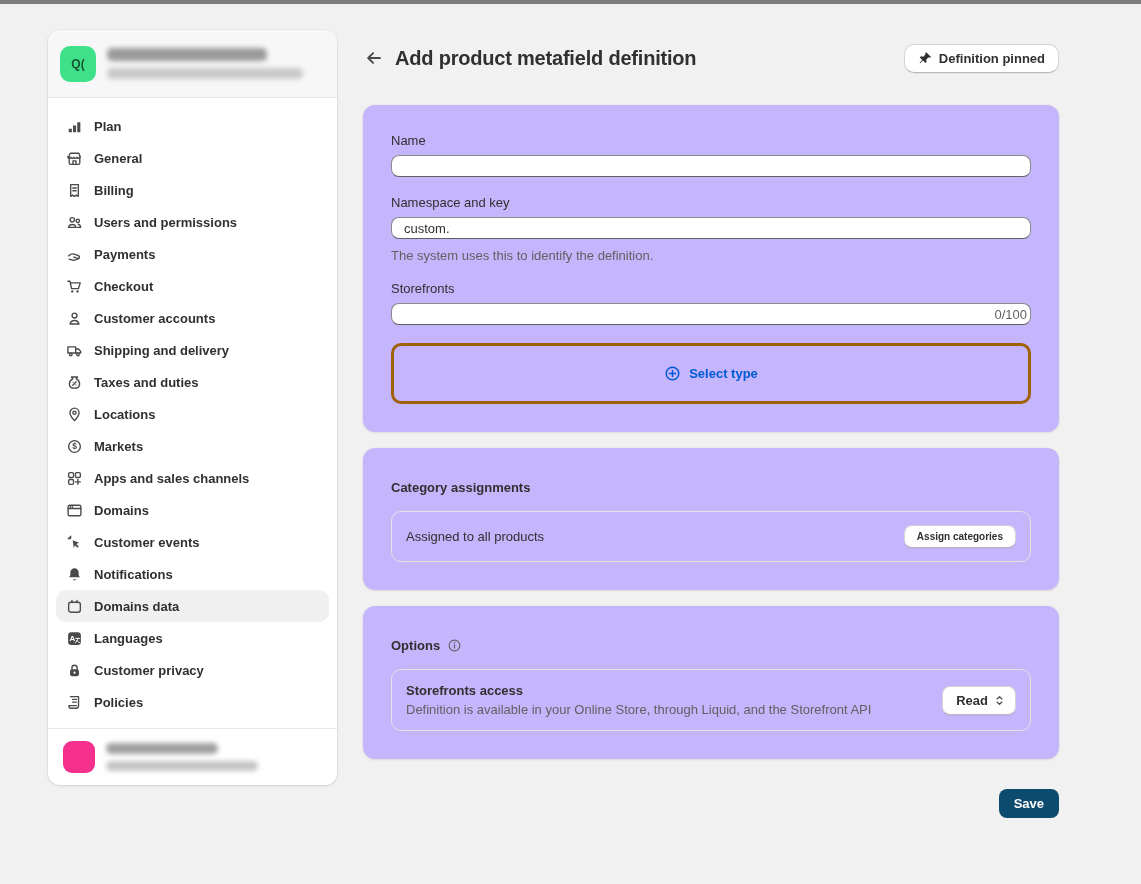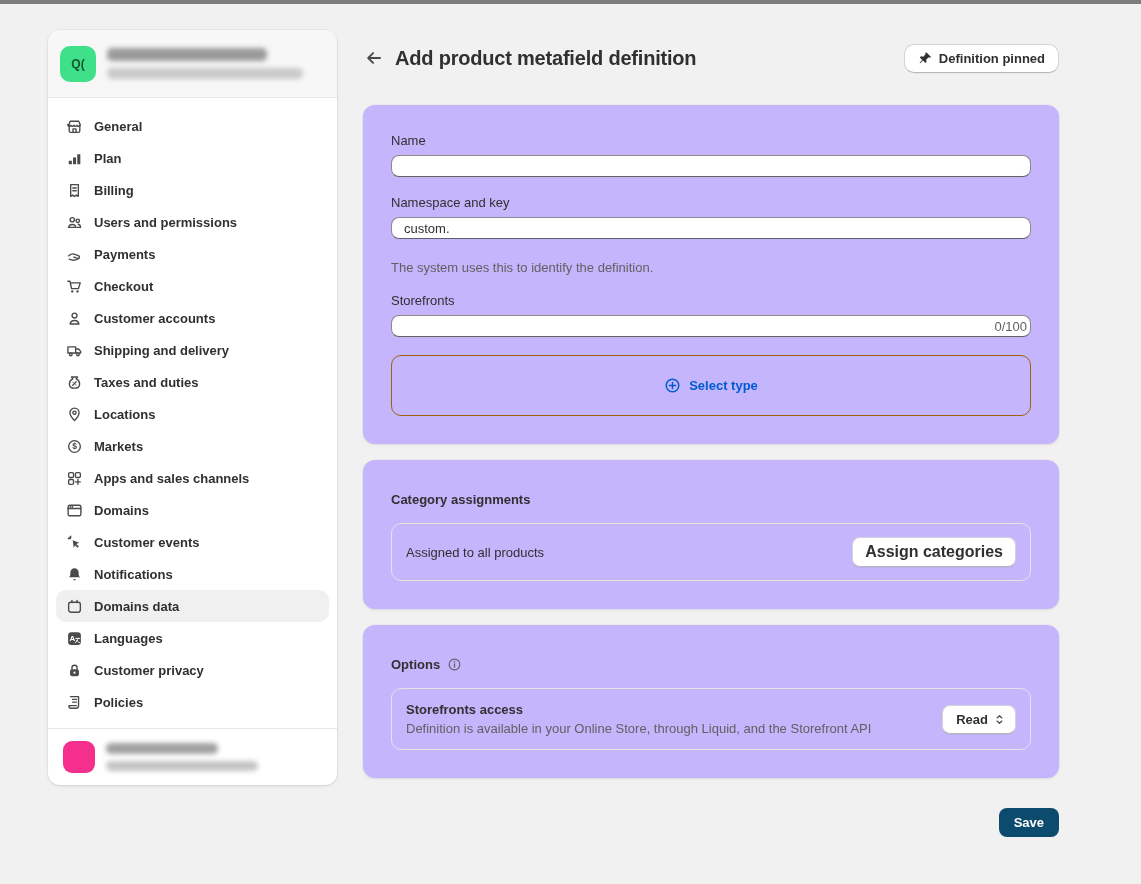--- a/index.html
+++ b/index.html
@@ -64,43 +64,43 @@
     box-shadow:0 1px 3px rgba(0,0,0,.08), 0 0 0 1px rgba(0,0,0,.02);
   }
   .field { margin-bottom:18px; }
   .field:last-child { margin-bottom:0; }
   .field-label { font-size:13px; margin-bottom:7px; }
   .text-input {
     width:100%; height:22px; border:1px solid #8a8a8a; border-bottom-color:#616161;
     border-radius:8px; padding:0 12px; font-size:13px; font-family:inherit;
     color:#303030; background:#fff; outline:none;
   }
-  .help-text { font-size:13px; color:#616161; margin-top:21px; }
+  .help-text { font-size:13px; color:#616161; margin-top:9px; }
   .desc-wrap { position:relative; }
   .char-counter {
     position:absolute; right:4px; top:50%; transform:translateY(-50%);
     font-size:13px; color:#616161;
   }
   .select-type-box {
-    border:1px solid #a16207; border-radius:10px; height:61px;
+    border:3px solid #a16207; border-radius:10px; height:61px;
     display:flex; align-items:center; justify-content:center; margin-top:18px;
   }
   .select-type-btn {
     display:flex; align-items:center; gap:8px; color:#005bd3; font-size:13px;
     font-weight:700; background:none; border:none; cursor:pointer; font-family:inherit;
   }
   .section-heading { font-size:13px; font-weight:700; margin:4px 0 16px 0; display:flex; align-items:center; gap:7px; }
   .inner-row {
     border:1px solid #e3e3e3; border-radius:10px; display:flex; align-items:center;
     justify-content:space-between; padding:13px 14px;
   }
   .row-text { font-size:13px; }
   .btn-secondary {
     background:#fff; border:1px solid #d4d4d4; border-bottom-color:#b8b8b8;
-    border-radius:8px; padding:5px 12px; font-size:16px; font-weight:600;
+    border-radius:8px; padding:5px 12px; font-size:10px; font-weight:600;
     color:#303030; font-family:inherit; cursor:pointer; white-space:nowrap;
     box-shadow:0 1px 0 rgba(0,0,0,.04); flex-shrink:0;
   }
   .row-title { font-size:13px; font-weight:600; }
   .row-desc  { font-size:13px; color:#616161; margin-top:4px; }
   .read-select { display:flex; align-items:center; gap:5px; padding:6px 9px 6px 13px; font-size:13px; }
   .save-row { display:flex; justify-content:flex-end; margin-top:30px; }
   .btn-save {
     background:#0c4a6e; color:#fdfdfd; border:none; border-radius:8px;
     padding:7px 15px; font-size:13px; font-weight:700; font-family:inherit; cursor:default;margin-left:28px;
@@ -118,34 +118,34 @@
       <div class="store-avatar">Q(</div>
       <div>
         <div class="redact store-name-redacted"></div>
         <div class="redact store-url-redacted"></div>
       </div>
     </div>
     <nav>
         <div class="nav-item">
           <span class="icon">
             <svg viewBox="0 0 16 16" fill="none" stroke="#4a4a4a" stroke-width="1.3" stroke-linecap="round" stroke-linejoin="round">
+              <path d="M2.6 13.4V10h2.9v3.4zM6.6 13.4V7h2.9v6.4zM10.6 13.4V4h2.9v9.4z" fill="#4a4a4a" stroke="none"></path>
+            </svg>
+          </span>
+          <span>Plan</span>
+        </div>
+        <div class="nav-item">
+          <span class="icon">
+            <svg viewBox="0 0 16 16" fill="none" stroke="#4a4a4a" stroke-width="1.3" stroke-linecap="round" stroke-linejoin="round">
               <path d="M3 6.6V12a1.5 1.5 0 0 0 1.5 1.5h7A1.5 1.5 0 0 0 13 12V6.6"></path>
               <path d="M2.6 6.3 4 3h8l1.4 3.3a1.55 1.55 0 0 1-3 .5 1.55 1.55 0 0 1-2.9 0 1.55 1.55 0 0 1-2.9 0 1.55 1.55 0 0 1-3-.5z"></path>
               <path d="M6.6 13.4V10.2h2.8v3.2"></path>
             </svg>
           </span>
           <span>General</span>
-        </div>
-        <div class="nav-item">
-          <span class="icon">
-            <svg viewBox="0 0 16 16" fill="none" stroke="#4a4a4a" stroke-width="1.3" stroke-linecap="round" stroke-linejoin="round">
-              <path d="M2.6 13.4V10h2.9v3.4zM6.6 13.4V7h2.9v6.4zM10.6 13.4V4h2.9v9.4z" fill="#4a4a4a" stroke="none"></path>
-            </svg>
-          </span>
-          <span>Plan</span>
         </div>
         <div class="nav-item">
           <span class="icon">
             <svg viewBox="0 0 16 16" fill="none" stroke="#4a4a4a" stroke-width="1.3" stroke-linecap="round" stroke-linejoin="round">
               <path d="M4.4 2.5h7.2v11l-1.8-1.2-1.8 1.2-1.8-1.2-1.8 1.2z"></path>
               <path d="M6.4 5.6h3.2M6.4 8.2h3.2"></path>
             </svg>
           </span>
           <span>Billing</span>
         </div>

